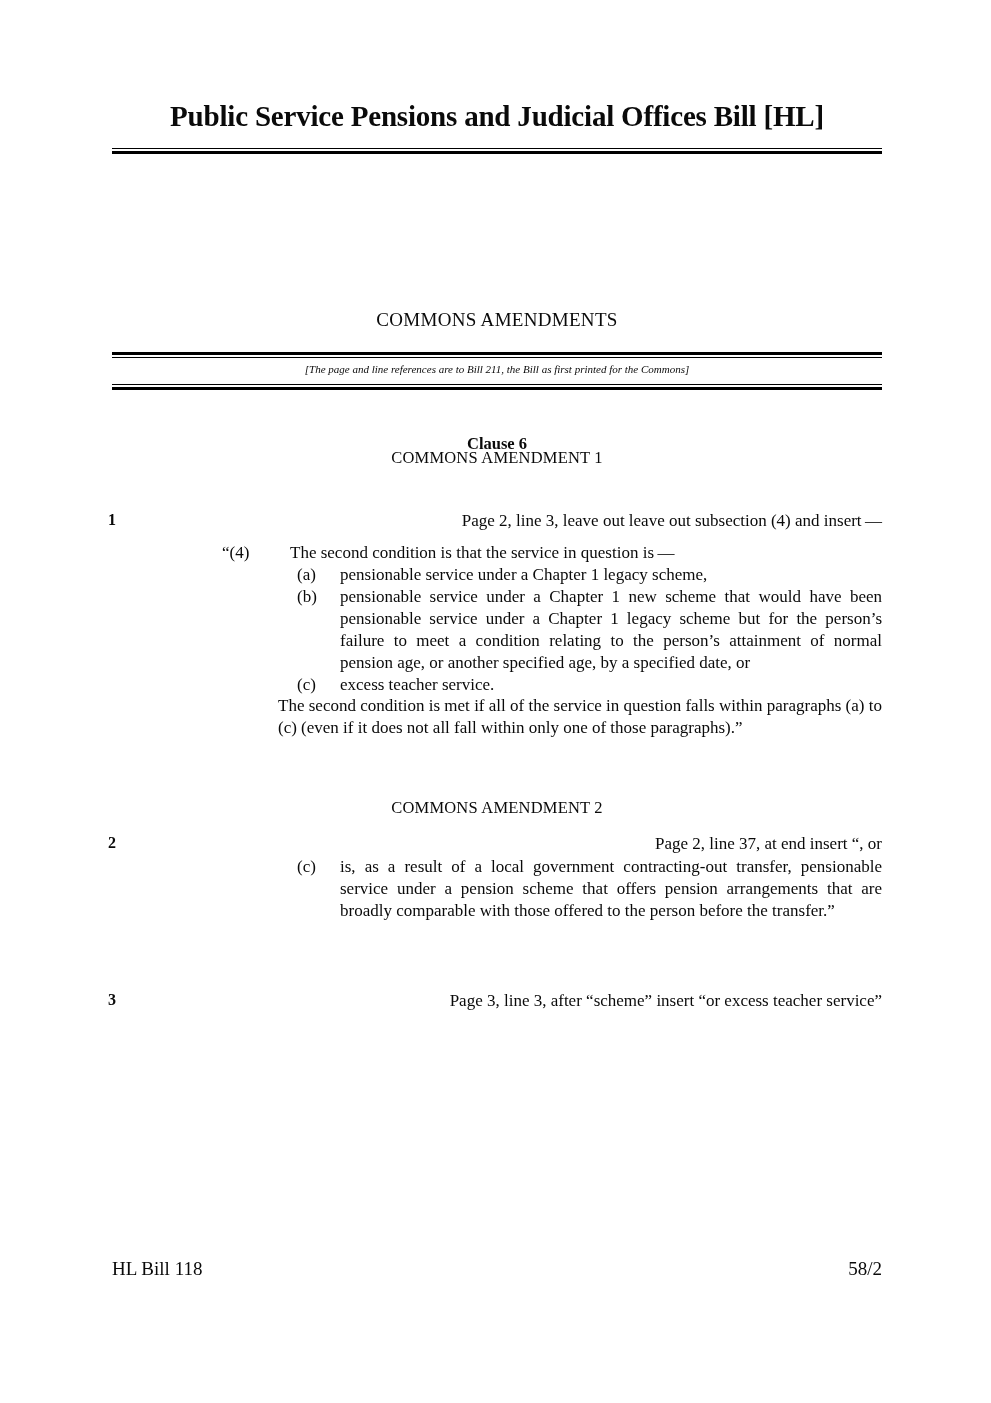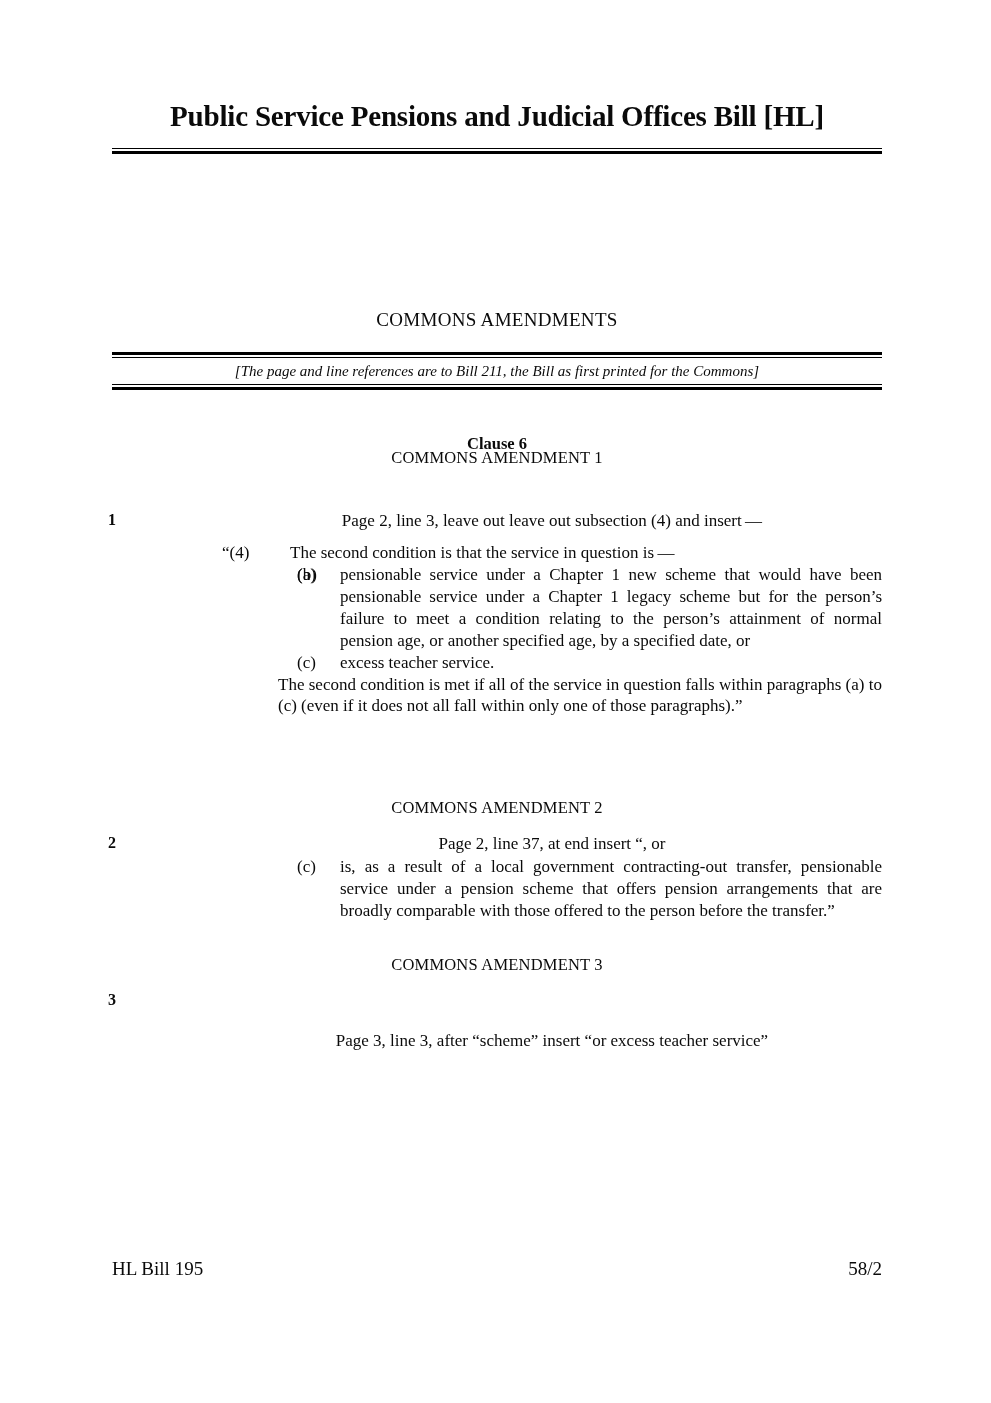--- a/index.html
+++ b/index.html
@@ -74,21 +74,21 @@
     height: 6px;
   }
   .note-rule-top .thick { height: 3px; background: #000; }
   .note-rule-top .gap   { height: 2px; }
   .note-rule-top .thin  { height: 1px; background: #000; }
 
   .note-text {
     top: 362px;
     text-align: center;
     font-style: italic;
-    font-size: 15px;
+    font-size: 11px;
     line-height: 1.3;
   }
 
   .note-rule-bottom {
     top: 384px;
     height: 6px;
   }
   .note-rule-bottom .thin  { height: 1px; background: #000; }
   .note-rule-bottom .gap   { height: 2px; }
   .note-rule-bottom .thick { height: 3px; background: #000; }
@@ -116,21 +116,21 @@
     font-weight: bold;
     text-align: left;
   }
 
   .amend-lead {
     position: absolute;
     left: 222px;
     width: 660px;
     font-size: 17px;
     line-height: 1.29;
-    text-align: center;
+    text-align: right;
   }
 
   
   .quote-block {
     position: absolute;
     left: 222px;
     width: 660px;
     font-size: 17px;
     line-height: 1.29;
   }
@@ -232,21 +232,21 @@
   <div class="col amend-heading" style="top:448px;">COMMONS AMENDMENT 1</div>
 
   <div class="amend-num" style="top:511px;">1</div>
   <div class="amend-lead" style="top:510px;">Page 2, line 3, leave out leave out subsection (4) and insert —</div>
 
   <div class="quote-block" style="top:542px;">
     <div class="q-sub">
       <span class="marker">“(4)</span><span>The second condition is that the service in question is —</span>
     </div>
     <div class="q-item">
-      <span class="marker">(a)</span>
+      <span class="marker">(a)</span><span>pensionable service under a Chapter 1 legacy scheme,</span>
     </div>
     <div class="q-item">
       <span class="marker">(b)</span><span>pensionable service under a Chapter 1 new scheme that would have been pensionable service under a Chapter 1 legacy scheme but for the person’s failure to meet a condition relating to the person’s attainment of normal pension age, or another specified age, by a specified date, or</span>
     </div>
     <div class="q-item">
       <span class="marker">(c)</span><span>excess teacher service.</span>
     </div>
     <div class="q-para">The second condition is met if all of the service in question falls within paragraphs (a) to (c) (even if it does not all fall within only one of those paragraphs).”</div>
   </div>
 
@@ -254,23 +254,22 @@
 
   <div class="amend-num" style="top:834px;">2</div>
   <div class="amend-lead" style="top:833px;">Page 2, line 37, at end insert “, or</div>
 
   <div class="quote-block" style="top:856px;">
     <div class="q-item-deep">
       <span class="marker">(c)</span><span>is, as a result of a local government contracting-out transfer, pensionable service under a pension scheme that offers pension arrangements that are broadly comparable with those offered to the person before the transfer.”</span>
     </div>
   </div>
 
-  <div class="col amend-heading" style="top:955px;">COMMONS AMENDMENT 3</div>
 
   <div class="amend-num" style="top:991px;">3</div>
-  <div class="amend-lead" style="top:1030px;">Page 3, line 3, after “scheme” insert “or excess teacher service”</div>
+  <div class="amend-lead" style="top:990px;">Page 3, line 3, after “scheme” insert “or excess teacher service”</div>
 
   <div class="footer">
-    <span>HL Bill 195</span>
+    <span>HL Bill 118</span>
     <span>58/2</span>
   </div>
 
 </div>
 
 </body></html>

